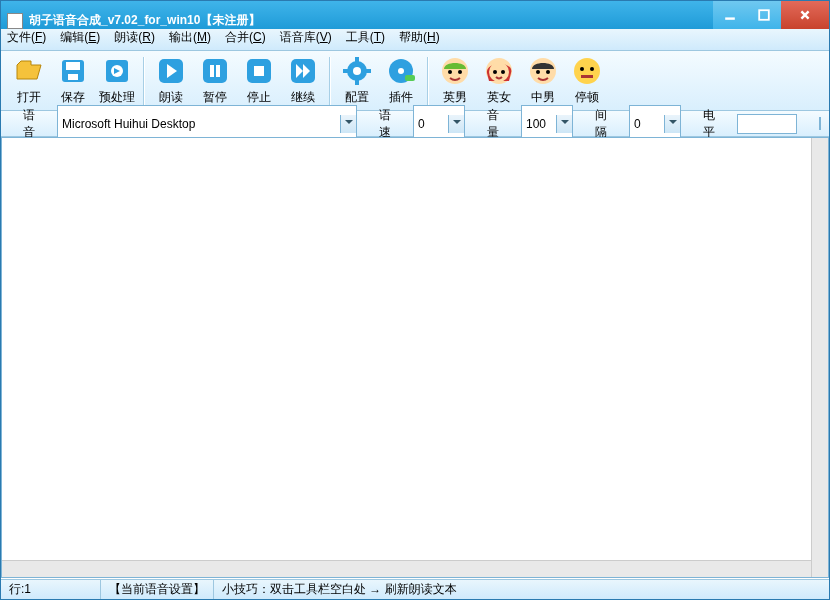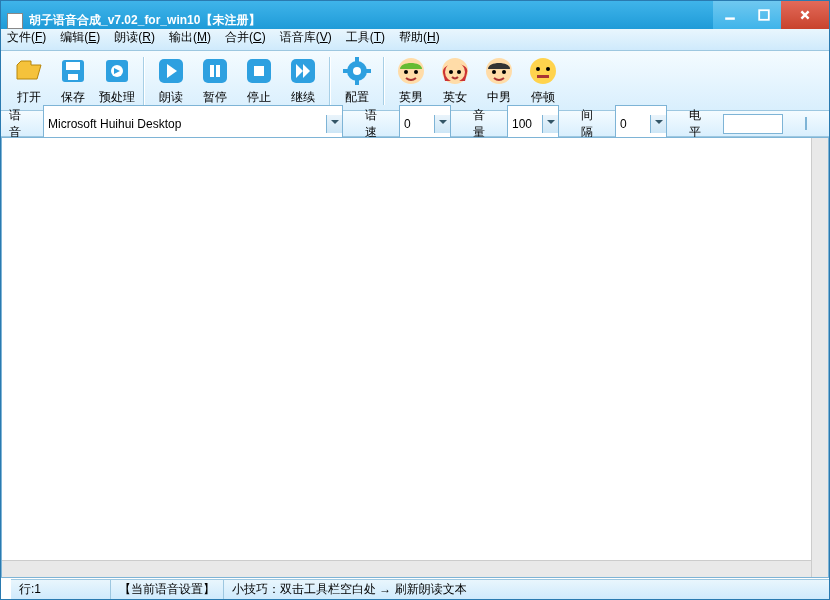--- a/index.html
+++ b/index.html
@@ -13,32 +13,32 @@
 .win-btn.close{width:48px;background:linear-gradient(#e36a5a,#c8432d)}
 .win-btn svg{width:12px;height:12px}
 .menubar{height:22px;background:linear-gradient(#e9f6fd,#cfeafc);border-bottom:1px solid #9dc7e0;display:flex;align-items:flex-start;padding:0 6px;gap:14px}
 .menu-item{cursor:default}
 .menu-item u{text-decoration:underline}
 .toolbar{height:60px;background:linear-gradient(#f4fbff,#d9effd);border-bottom:1px solid #9dc7e0;display:flex;align-items:center;padding:0 6px;gap:0}
 .tbtn{display:flex;flex-direction:column;align-items:center;justify-content:center;width:44px;height:56px;cursor:pointer}
 .tbtn .ic{width:32px;height:32px;display:flex;align-items:center;justify-content:center}
 .tbtn .lbl{margin-top:2px;color:#000}
 .tsep{width:2px;height:48px;border-left:1px solid #a7cfe6;border-right:1px solid #fff;margin:0 4px}
-.cfgbar{height:26px;background:linear-gradient(#f4fbff,#d9effd);border-bottom:1px solid #9dc7e0;display:flex;align-items:center;padding:0 8px;gap:22px}
+.cfgbar{height:26px;background:linear-gradient(#f4fbff,#d9effd);border-bottom:1px solid #9dc7e0;display:flex;align-items:center;padding:0 22px;gap:22px}
 .cfgbar label{color:#000}
 .combo{display:flex;align-items:center;border:1px solid #7eb4d6;background:#fff;height:37px}
 .combo input{border:none;height:18px;padding:0 4px;outline:none}
 .combo .arr{width:16px;height:18px;background:linear-gradient(#eaf4fb,#cde6f6);border-left:1px solid #7eb4d6;display:flex;align-items:center;justify-content:center}
 .combo .arr:after{content:"";border:4px solid transparent;border-top-color:#356;}
 .txt{border:1px solid #7eb4d6;height:20px;background:#fff;padding:0 4px}
 .chk{width:13px;height:13px;border:1px solid #7eb4d6;background:#fff}
 .editor{position:absolute;top:137px;left:1px;right:1px;bottom:22px;background:#fff;border:1px solid #7eb4d6}
 .editor .v-scroll{position:absolute;right:0;top:0;bottom:0;width:17px;background:#e9e9e9;border-left:1px solid #ccc}
 .editor .h-scroll{position:absolute;left:0;right:17px;bottom:0;height:17px;background:#e9e9e9;border-top:1px solid #ccc}
-.statusbar{position:absolute;left:11px;right:1px;bottom:1px;height:20px;background:linear-gradient(#e9f6fd,#cfeafc);border-top:1px solid #9dc7e0;display:flex;align-items:center}
+.statusbar{position:absolute;left:1px;right:1px;bottom:1px;height:20px;background:linear-gradient(#e9f6fd,#cfeafc);border-top:1px solid #9dc7e0;display:flex;align-items:center}
 .statusbar .cell{padding:0 8px;border-right:1px solid #9dc7e0;height:100%;display:flex;align-items:center}
 </style>
 </head>
 <body>
 
 <div class="titlebar">
   <div class="app-icon"></div>
   <div class="title">胡子语音合成_v7.02_for_win10【未注册】</div>
   <div class="win-btns">
     <div class="win-btn min">
@@ -147,20 +147,30 @@
           <g fill="#2ea0e0">
             <rect x="14" y="2" width="4" height="6"></rect>
             <rect x="14" y="24" width="4" height="6"></rect>
             <rect x="2" y="14" width="6" height="4"></rect>
             <rect x="24" y="14" width="6" height="4"></rect>
           </g>
         </svg>
       </div>
       <div class="lbl">配置</div>
     </div>
+    <div class="tbtn">
+      <div class="ic">
+        <svg width="32" height="32" viewBox="0 0 32 32">
+          <circle cx="16" cy="16" r="12" fill="#2ea0e0"></circle>
+          <circle cx="16" cy="16" r="3" fill="#fff"></circle>
+          <rect x="20" y="20" width="10" height="6" rx="2" fill="#5c5"></rect>
+        </svg>
+      </div>
+      <div class="lbl">插件</div>
+    </div>
     <div class="tsep"></div>
     <div class="tbtn">
       <div class="ic">
         <svg width="32" height="32" viewBox="0 0 32 32">
           <circle cx="16" cy="16" r="13" fill="#ffdca8"></circle>
           <path d="M5 14c0-8 22-8 22 0" fill="#6b3"></path>
           <circle cx="11" cy="17" r="2" fill="#000"></circle>
           <circle cx="21" cy="17" r="2" fill="#000"></circle>
           <path d="M11 23q5 4 10 0" stroke="#a33" fill="none" stroke-width="2"></path>
         </svg>

